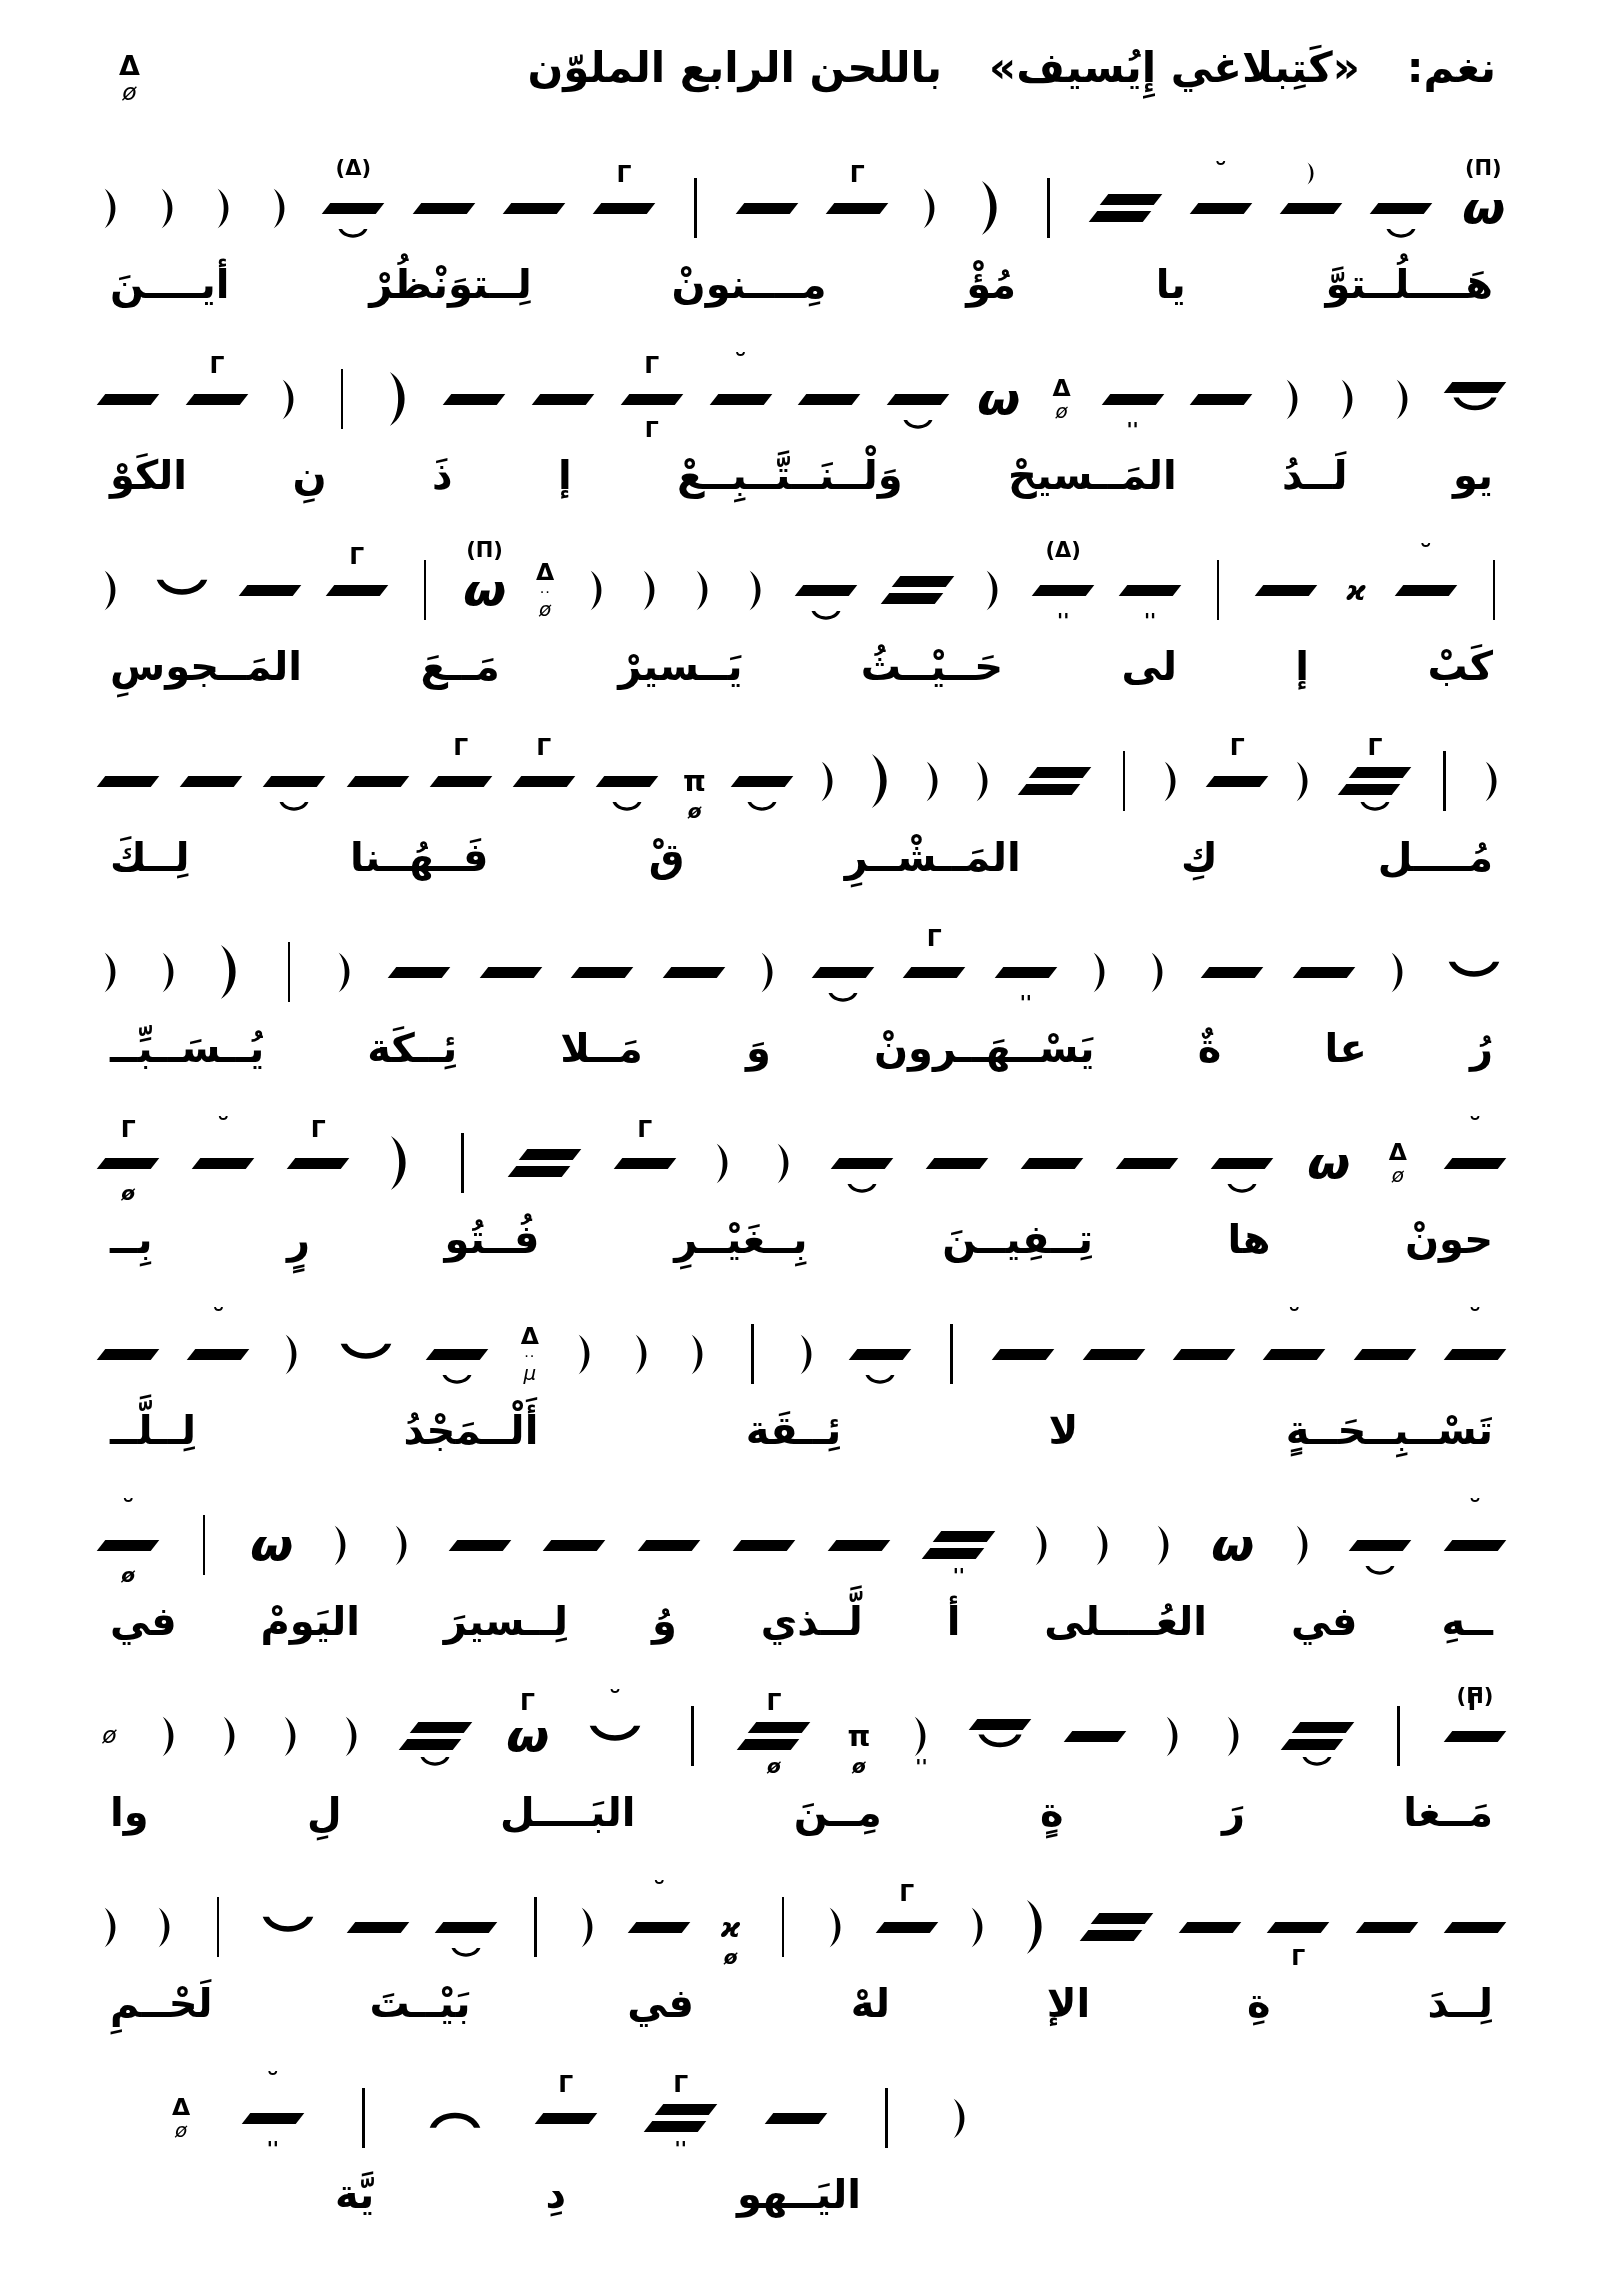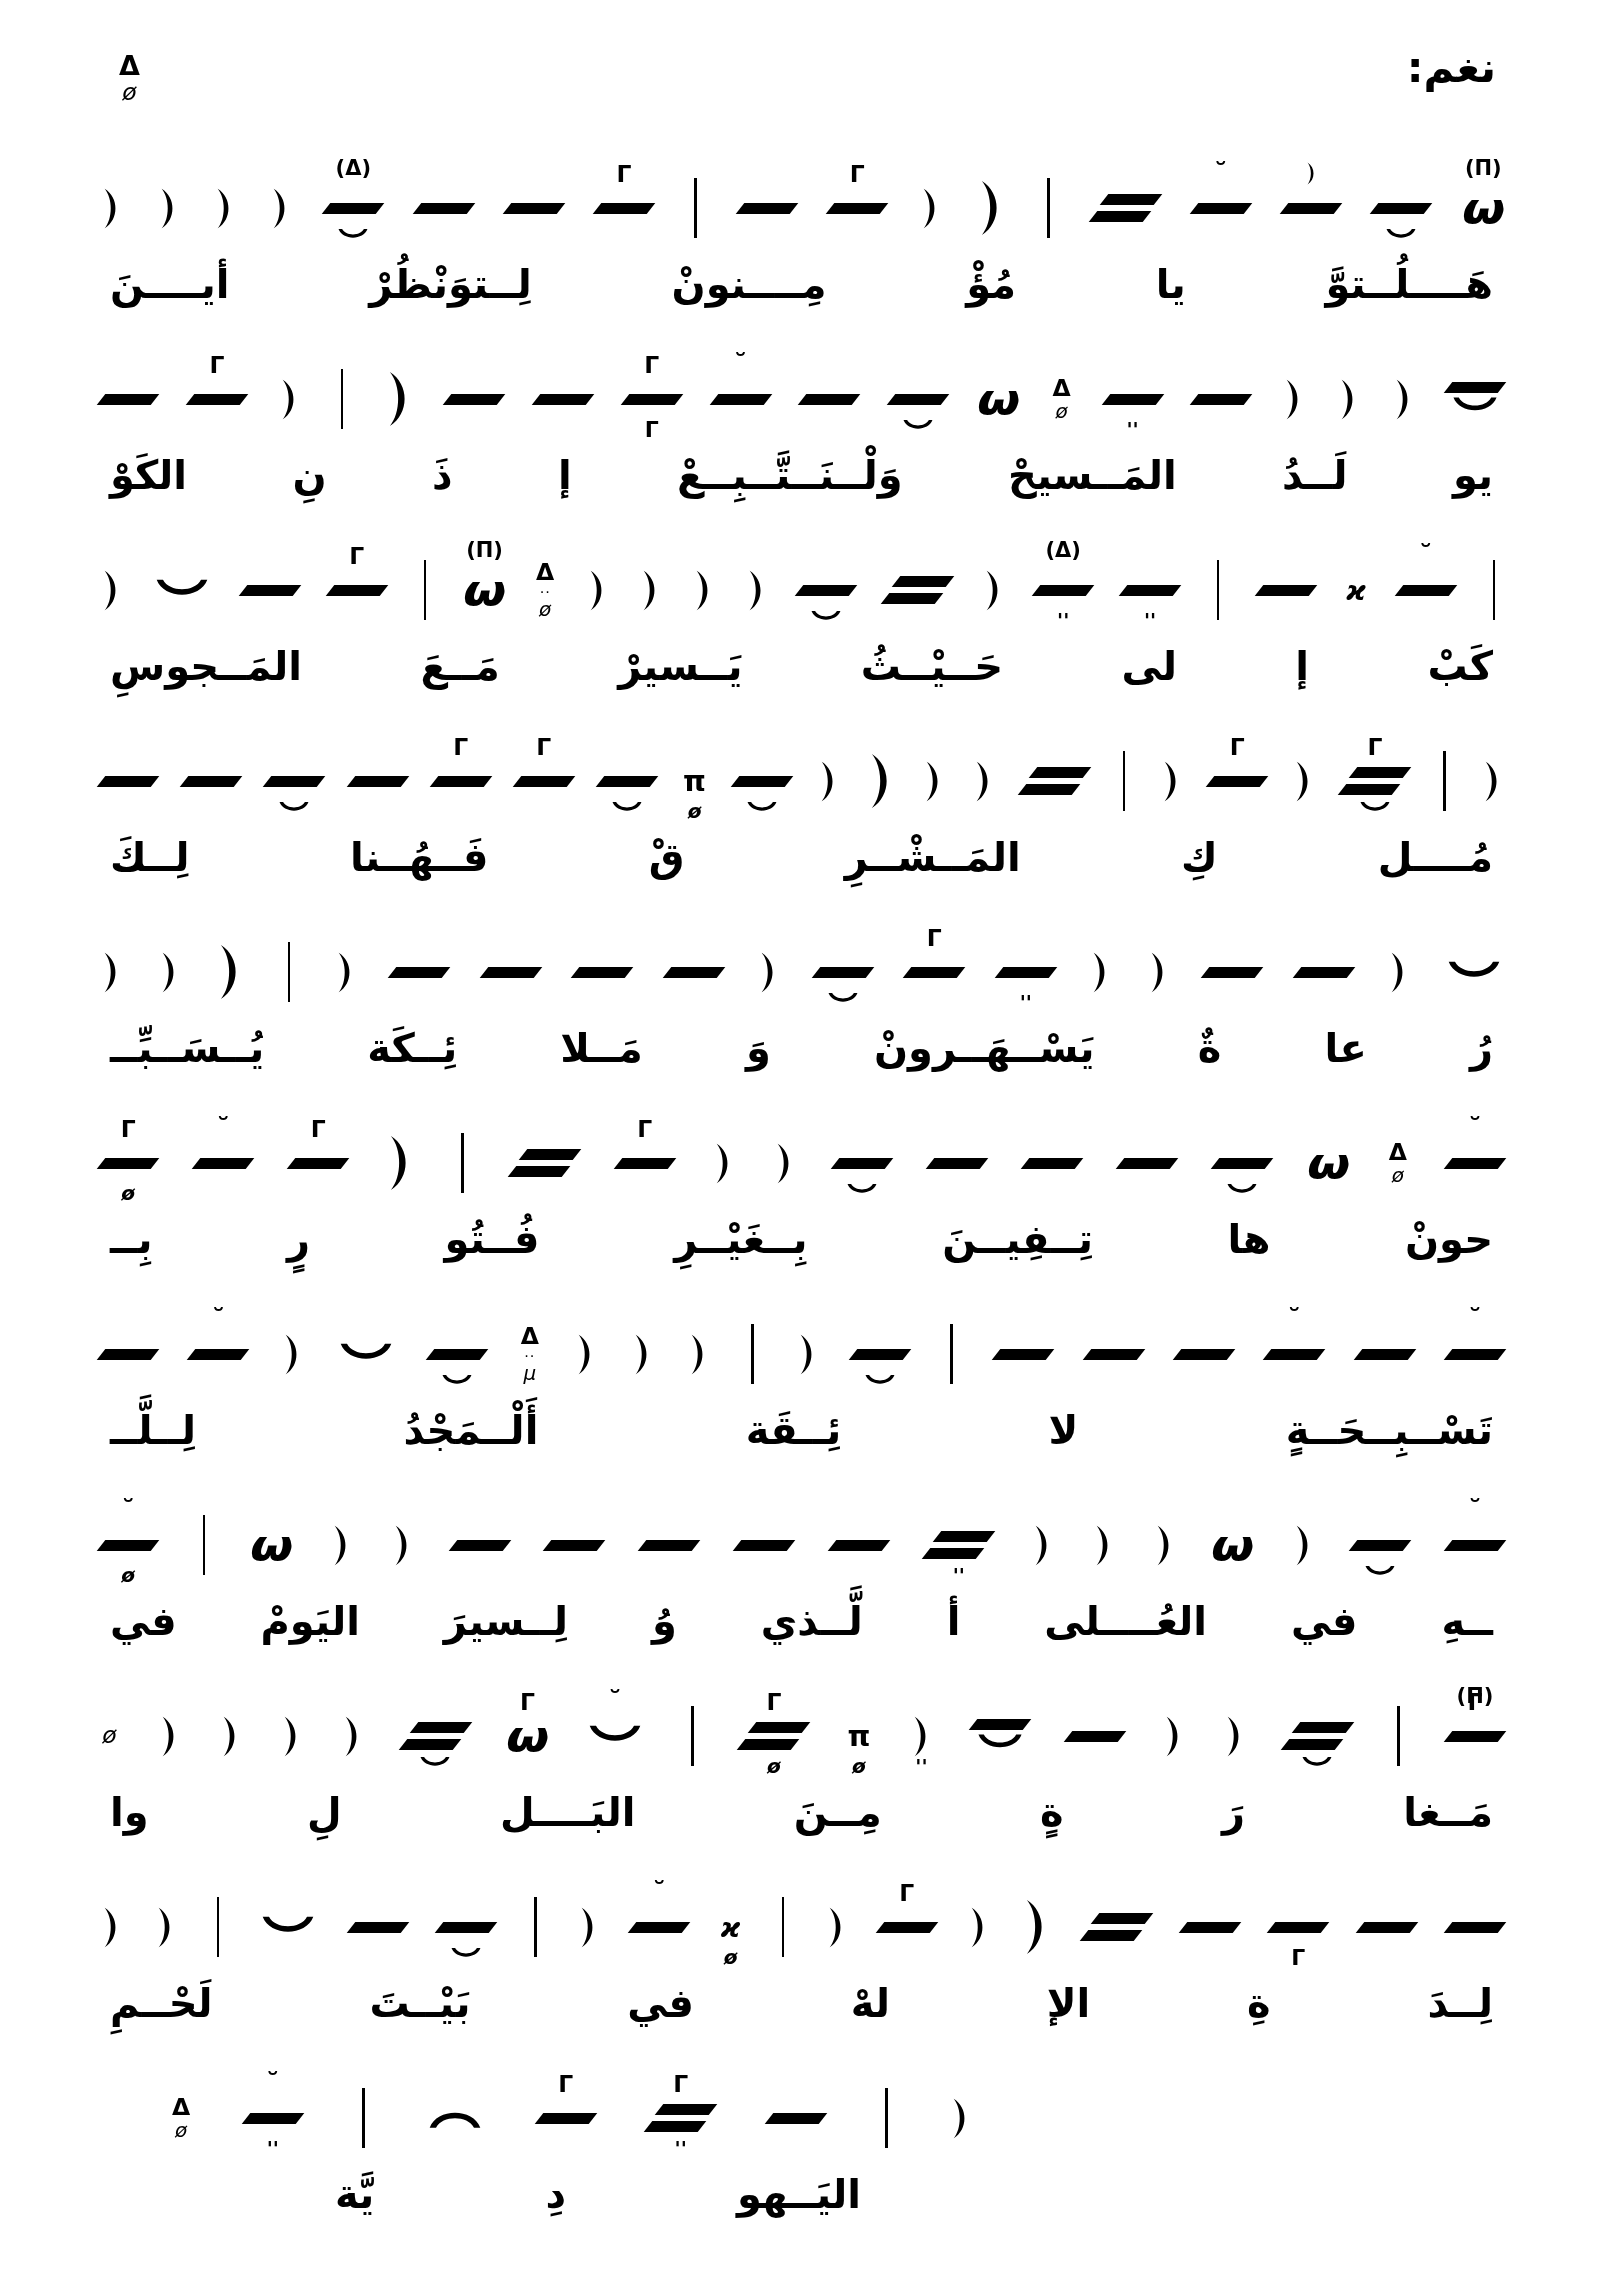--- a/index.html
+++ b/index.html
@@ -72,20 +72,22 @@
   .above svg,.below svg{display:block;}
   .crescent{display:block;}
 </style>
 </head>
 <body>
 
 <div class="page">
 
   <div class="header">
     <span class="plain">نغم:</span>
+    <span class="plain">«كَتِبلاغي إِيُسيف»</span>
+    <span>باللحن الرابع الملوّن</span>
   </div>
 
   <div class="mode-sig">
     <span class="t">Δ</span>
     <span class="bt">ø</span>
   </div>
 
   <div class="systems">
       <div class="system">
         <div class="neume-row">

